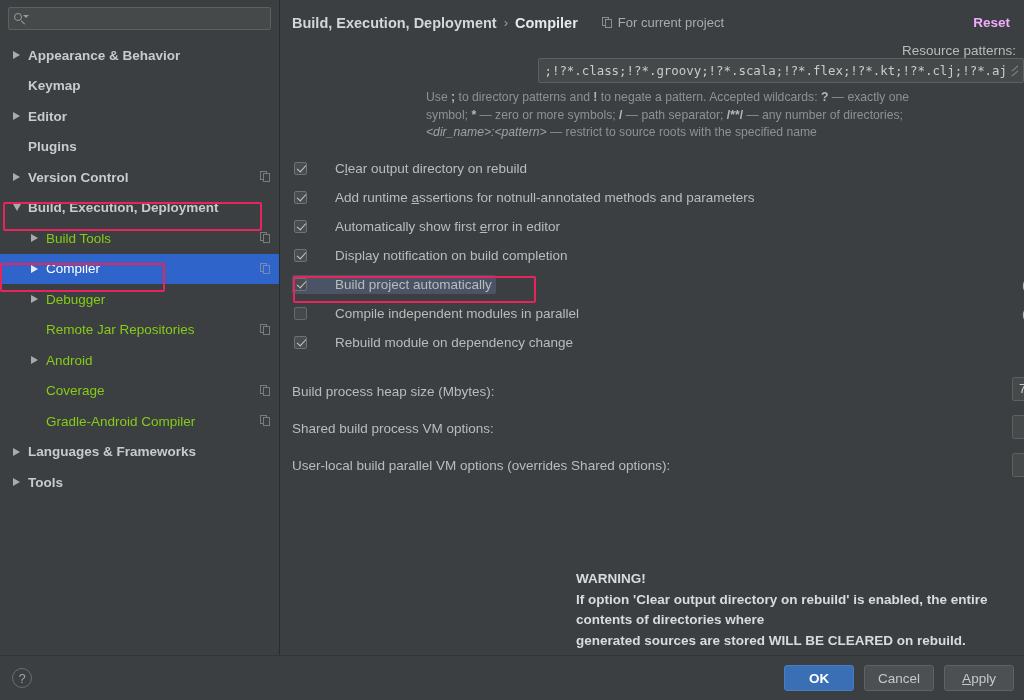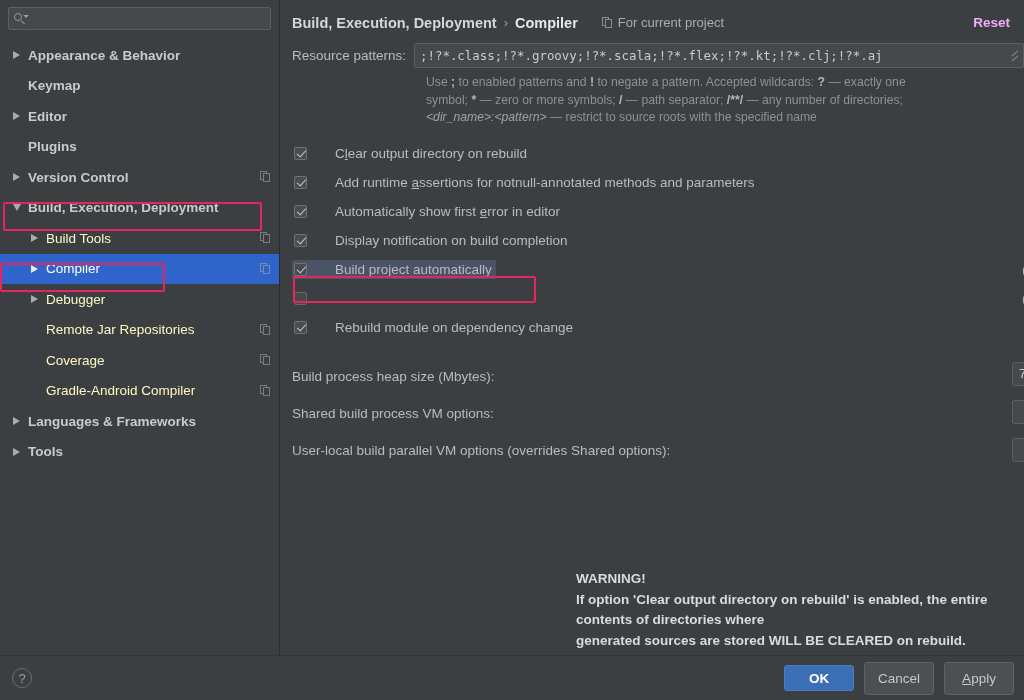--- a/index.html
+++ b/index.html
@@ -84,21 +84,21 @@
   }
 
   .tree { padding-top: 4px; }
 
   .tree-row {
     position: relative;
     height: 30.5px;
     display: flex;
     align-items: center;
     padding-right: 8px;
-    color: #fef9c3;
+    color: #84cc16;
     font-size: 13.5px;
     white-space: nowrap;
     cursor: default;
   }
   .tree-row.depth0 { padding-left: 10px; }
   .tree-row.depth1 { padding-left: 28px; }
 
   .tree-row.bold { font-weight: bold; color: #c8cacb; }
   .tree-row.selected { background: #2f65ca; color: #ffffff; }
 
@@ -192,22 +192,23 @@
   .reset-link {
     margin-left: auto;
     color: #f0abfc;
     font-size: 13.5px;
     font-weight: bold;
     cursor: pointer;
   }
 
   .row-patterns {
     display: flex;
-    align-items: center;
+    align-items: flex-end;
     padding: 9px 0 0 12px;
+    flex-direction: column;
   }
   .label-patterns {
     color: #bbbbbb;
     font-size: 13.5px;
     margin-right: 8px;
   }
   .patterns-field {
     flex: 1 1 auto;
     height: 25px;
     background: #45494a;
@@ -394,21 +395,21 @@
     width: 70px;
     height: 26px;
     display: flex; align-items: center; justify-content: center;
     margin-right: 10px;
     border-radius: 3px;
     font-size: 13.5px;
     cursor: pointer;
   }
   .btn-plain {
     width: 70px;
-    height: 33px;
+    height: 26px;
     display: flex; align-items: center; justify-content: center;
     margin-right: 10px;
   }
   .btn-plain:last-child { margin-right: 0; }
 
 </style>
 </head>
 <body>
 
 <div class="window">
@@ -503,20 +504,27 @@
           <div class="tree-row depth1">
             <span class="twisty empty"></span>
             <span class="tree-label">Remote Jar Repositories</span>
             <span class="tree-spacer"></span>
             <span class="copy-icon">
               <span class="sheet-back"></span>
               <span class="sheet-front"></span>
             </span>
           </div>
           <div class="tree-row depth1">
+            <span class="twisty">
+              <span class="tri-right"></span>
+            </span>
+            <span class="tree-label">Android</span>
+            <span class="tree-spacer"></span>
+          </div>
+          <div class="tree-row depth1">
             <span class="twisty empty"></span>
             <span class="tree-label">Coverage</span>
             <span class="tree-spacer"></span>
             <span class="copy-icon">
               <span class="sheet-back"></span>
               <span class="sheet-front"></span>
             </span>
           </div>
           <div class="tree-row depth1">
             <span class="twisty empty"></span>
@@ -570,21 +578,21 @@
         <span class="patterns-field">
           <span class="patterns-value">;!?*.class;!?*.groovy;!?*.scala;!?*.flex;!?*.kt;!?*.clj;!?*.aj</span>
           <span class="expand-icon">
               <span></span>
               <span></span>
             </span>
         </span>
       </div>
 
       <div class="hint-block">
-        <div><span>Use </span><b>;</b><span> to enabled patterns and </span><b>!</b><span> to negate a pattern. Accepted wildcards: </span><b>?</b><span> — exactly one</span></div>
+        <div><span>Use </span><b>;</b><span> to directory patterns and </span><b>!</b><span> to negate a pattern. Accepted wildcards: </span><b>?</b><span> — exactly one</span></div>
         <div><span>symbol; </span><b>*</b><span> — zero or more symbols; </span><b>/</b><span> — path separator; </span><b>/**/</b><span> — any number of directories;</span></div>
         <div><i>&lt;dir_name&gt;:&lt;pattern&gt;</i><span> — restrict to source roots with the specified name</span></div>
       </div>
 
       <div class="checks" id="checks">
           <div class="chk-row">
             <label class="chk-left">
               <span class="checkbox checked"></span>
               <span class="chk-label"><span>C</span><u>l</u><span>ear output directory on rebuild</span></span>
             </label>
@@ -610,20 +618,21 @@
           <div class="chk-row">
             <label class="chk-left focused">
               <span class="checkbox checked"></span>
               <span class="chk-label"><span>Build project automatically</span><u></u><span></span></span>
             </label>
             <span class="side-note">(only works while not running / debugging)</span>
           </div>
           <div class="chk-row">
             <label class="chk-left">
               <span class="checkbox unchecked"></span>
+              <span class="chk-label"><span>Compile independent modules in parallel</span><u></u><span></span></span>
             </label>
             <span class="side-note">(may require larger heap size)</span>
           </div>
           <div class="chk-row">
             <label class="chk-left">
               <span class="checkbox checked"></span>
               <span class="chk-label"><span>Rebuild module on dependency change</span><u></u><span></span></span>
             </label>
           </div>
         </div>

